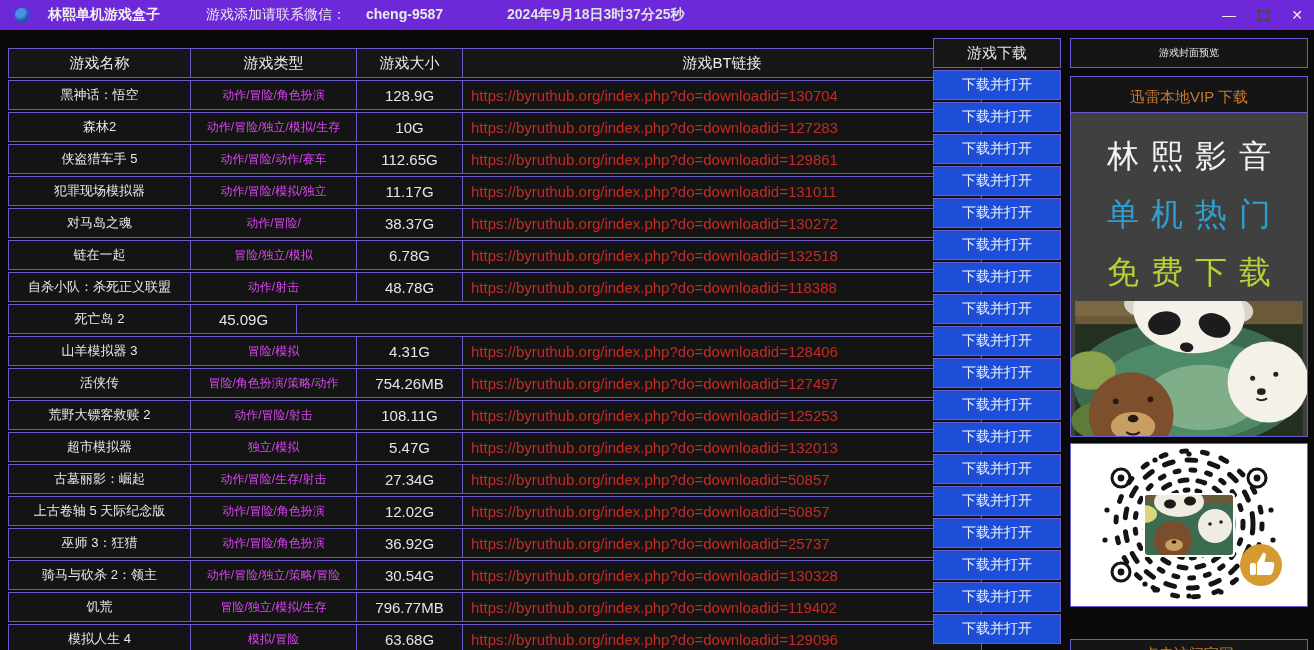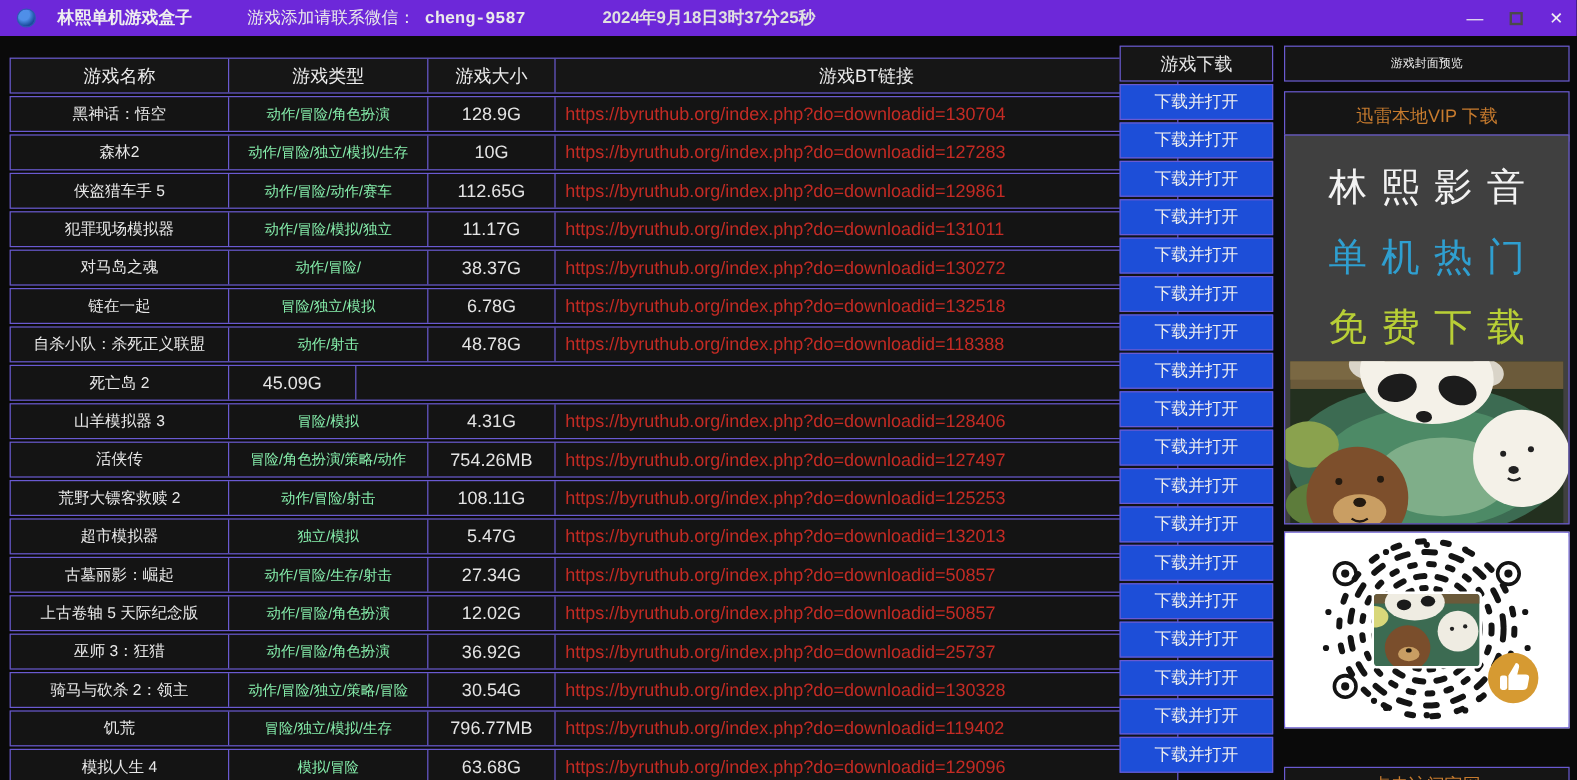--- a/index.html
+++ b/index.html
@@ -6,33 +6,33 @@
   html,body { width:1314px; height:650px; overflow:hidden; }
   body { background:#0a0a0a; font-family:"Liberation Sans","DejaVu Sans",sans-serif; color:#e6e6e6; position:relative; }
 
   
   .titlebar { position:absolute; left:0; top:0; width:1314px; height:30px; background:#6d28d9; display:flex; align-items:center; }
   .app-icon { width:16px; height:16px; border-radius:50%; margin-left:14px;
               background:radial-gradient(circle at 35% 30%, #4f8fe8 0 35%, #1b4fa0 70%, #123a78 100%);
               border:1px solid #2a5db0; flex:0 0 auto; }
   .app-title { margin-left:18px; font-size:14px; font-weight:bold; color:#efefef; }
   .contact { margin-left:46px; font-size:14px; color:#eaeaea; }
-  .contact .wechat { font-weight:bold; margin-left:8px;font-family:Liberation Mono, monospace; }
+  .contact .wechat { font-weight:bold; margin-left:20px; }
   .datetime { margin-left:64px; font-size:14px; font-weight:bold; color:#e0e0e0; }
   .win-controls { margin-left:auto; display:flex; align-items:center; height:100%; }
   .wc { width:34px; height:100%; display:flex; align-items:center; justify-content:center; font-size:14px; color:#f0f0f0; cursor:pointer; }
   .wc-max-glyph { width:11px; height:11px; border:2px solid #4a4a4a; display:inline-block; }
 
   
   .game-table { position:absolute; left:8px; top:48px; width:974px; }
   .t-row { display:flex; height:30px; margin-bottom:2px; border:1px solid #6a5ad1; background:#141414; }
   .t-head { background:#161616; }
   .cell { display:flex; align-items:center; justify-content:center; height:100%; overflow:hidden; white-space:nowrap; }
   .c-name { width:182px; border-right:1px solid #6a5ad1; font-size:13px; color:#e8e8e8; }
-  .c-type { width:166px; border-right:1px solid #6a5ad1; font-size:12px; color:#86efac; }
+  .c-type { width:166px; border-right:1px solid #6a5ad1; font-size:12px; color:#d946ef; }
   .c-size { width:106px; border-right:1px solid #6a5ad1; font-size:15px; color:#e4e4e4; }
   .c-link { flex:1; justify-content:flex-start; padding-left:8px; font-size:15px; color:#c42b24; cursor:pointer; }
   .t-head .cell { font-size:15px; color:#ececec; }
 
   
   .dl-col { position:absolute; left:933px; top:38px; width:128px; }
   .dl-head { display:flex; align-items:center; justify-content:center; height:30px; margin-bottom:2px; border:1px solid #6a5ad1; background:#161616; font-size:15px; }
   .dl-btn { display:flex; align-items:center; justify-content:center; height:30px; margin-bottom:2px; border:1px solid #6a5ad1; background:#1d4ed8; font-size:14px; color:#efefef; cursor:pointer; }
 
   

